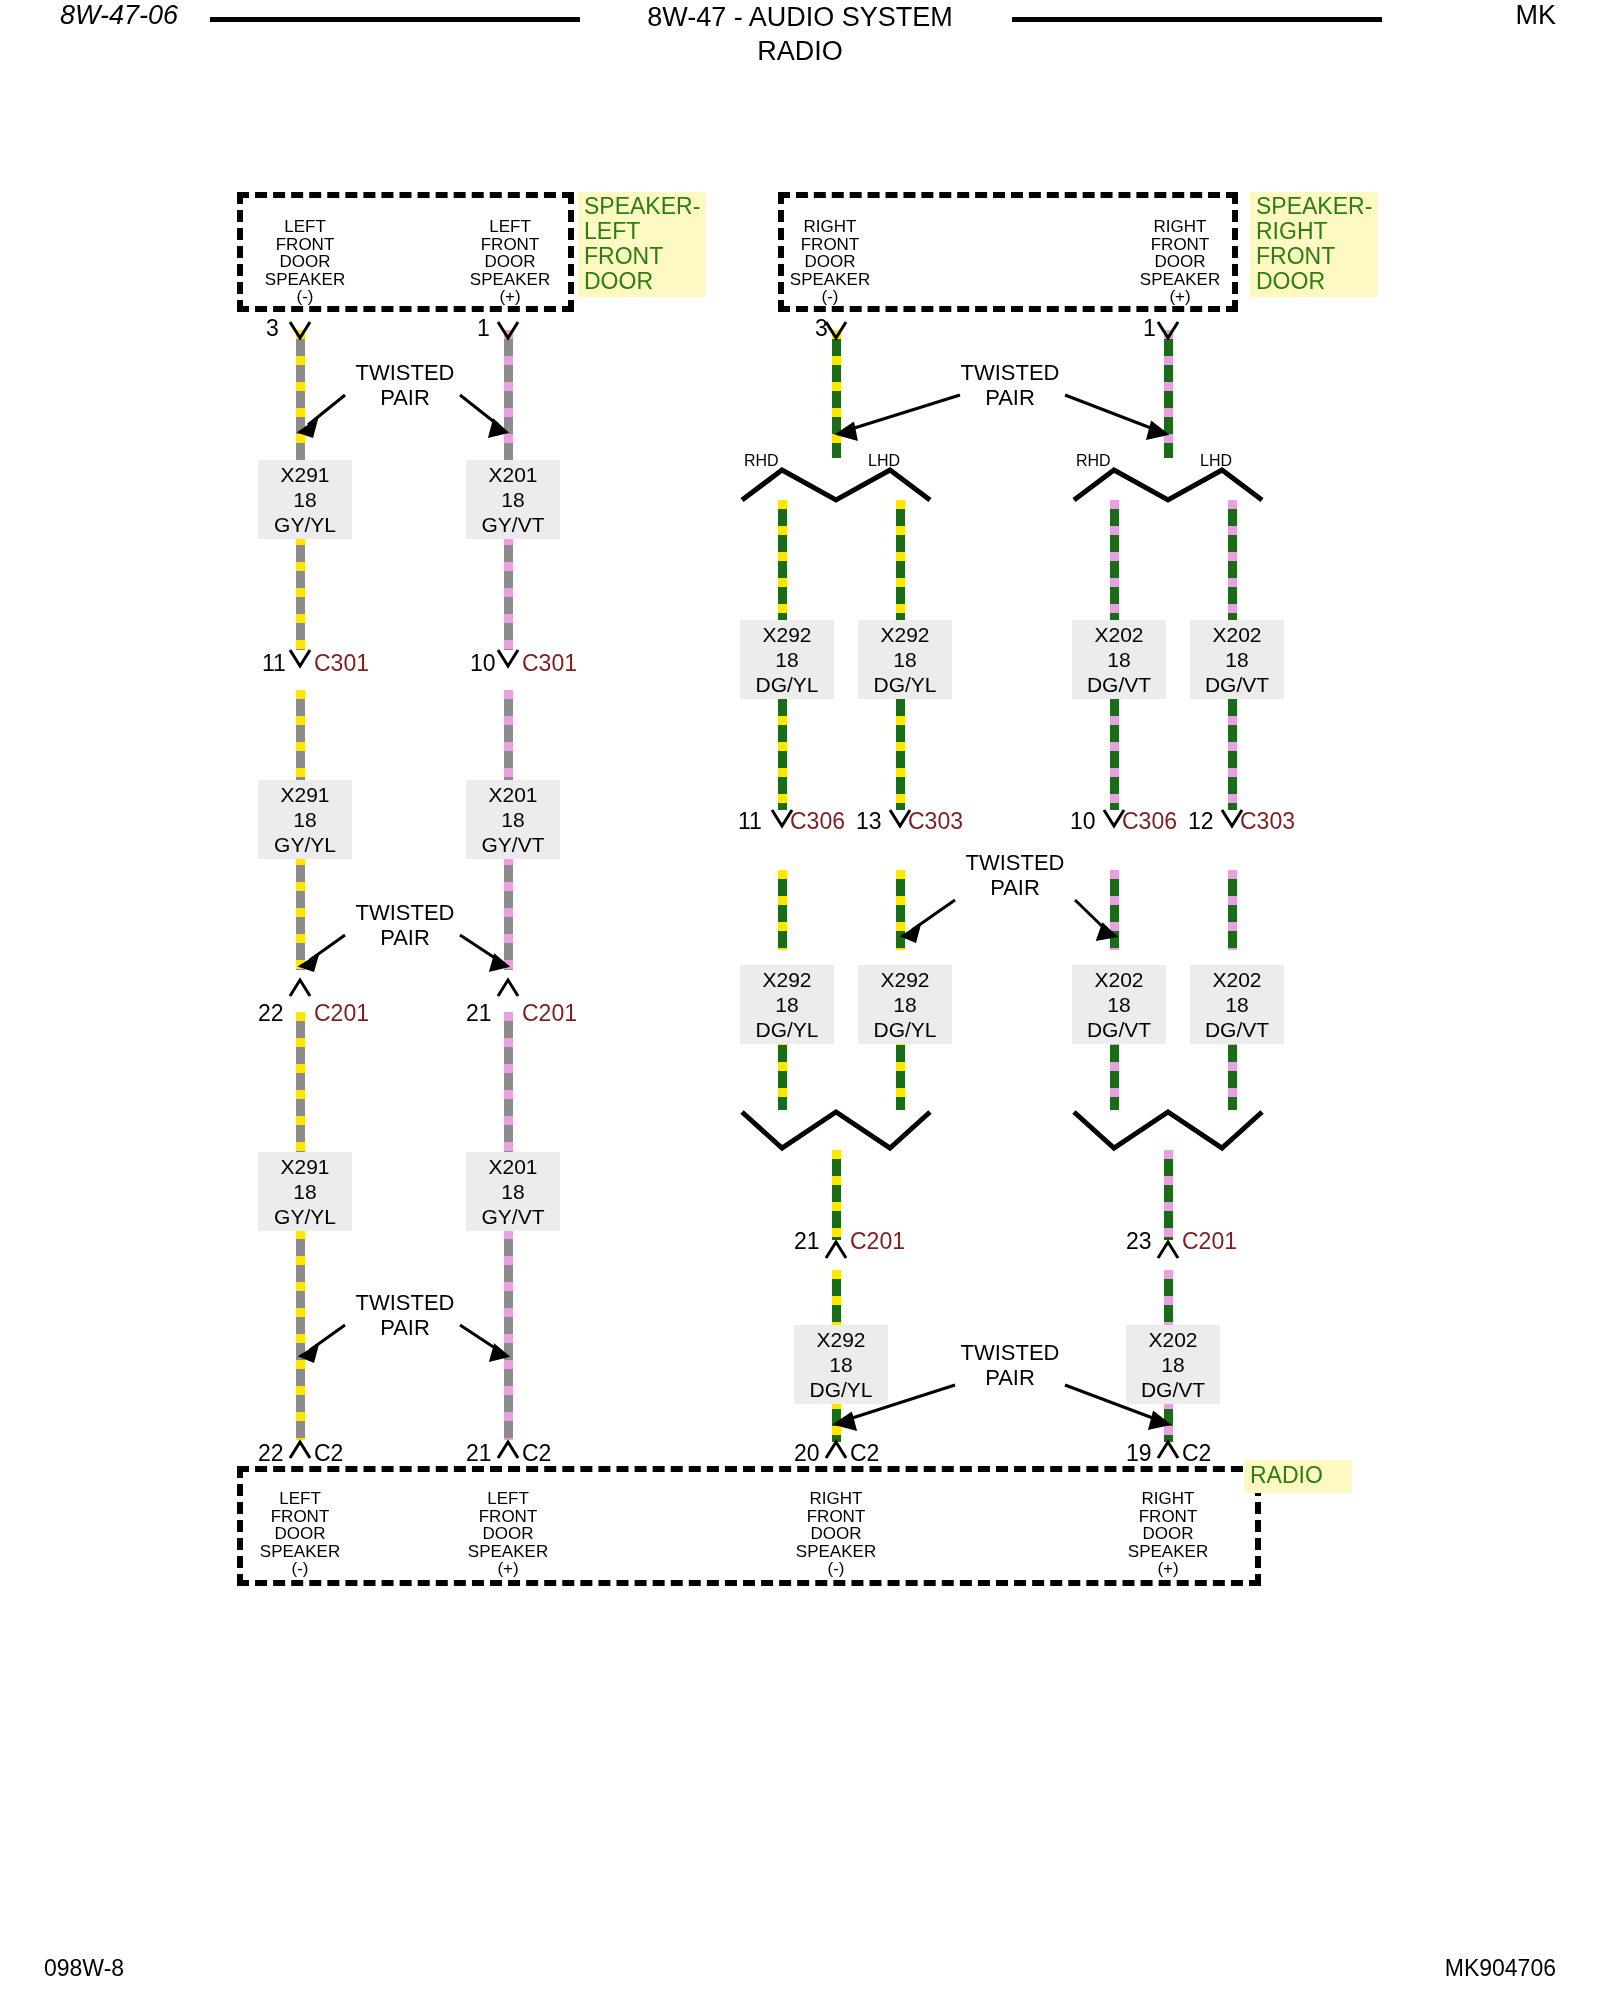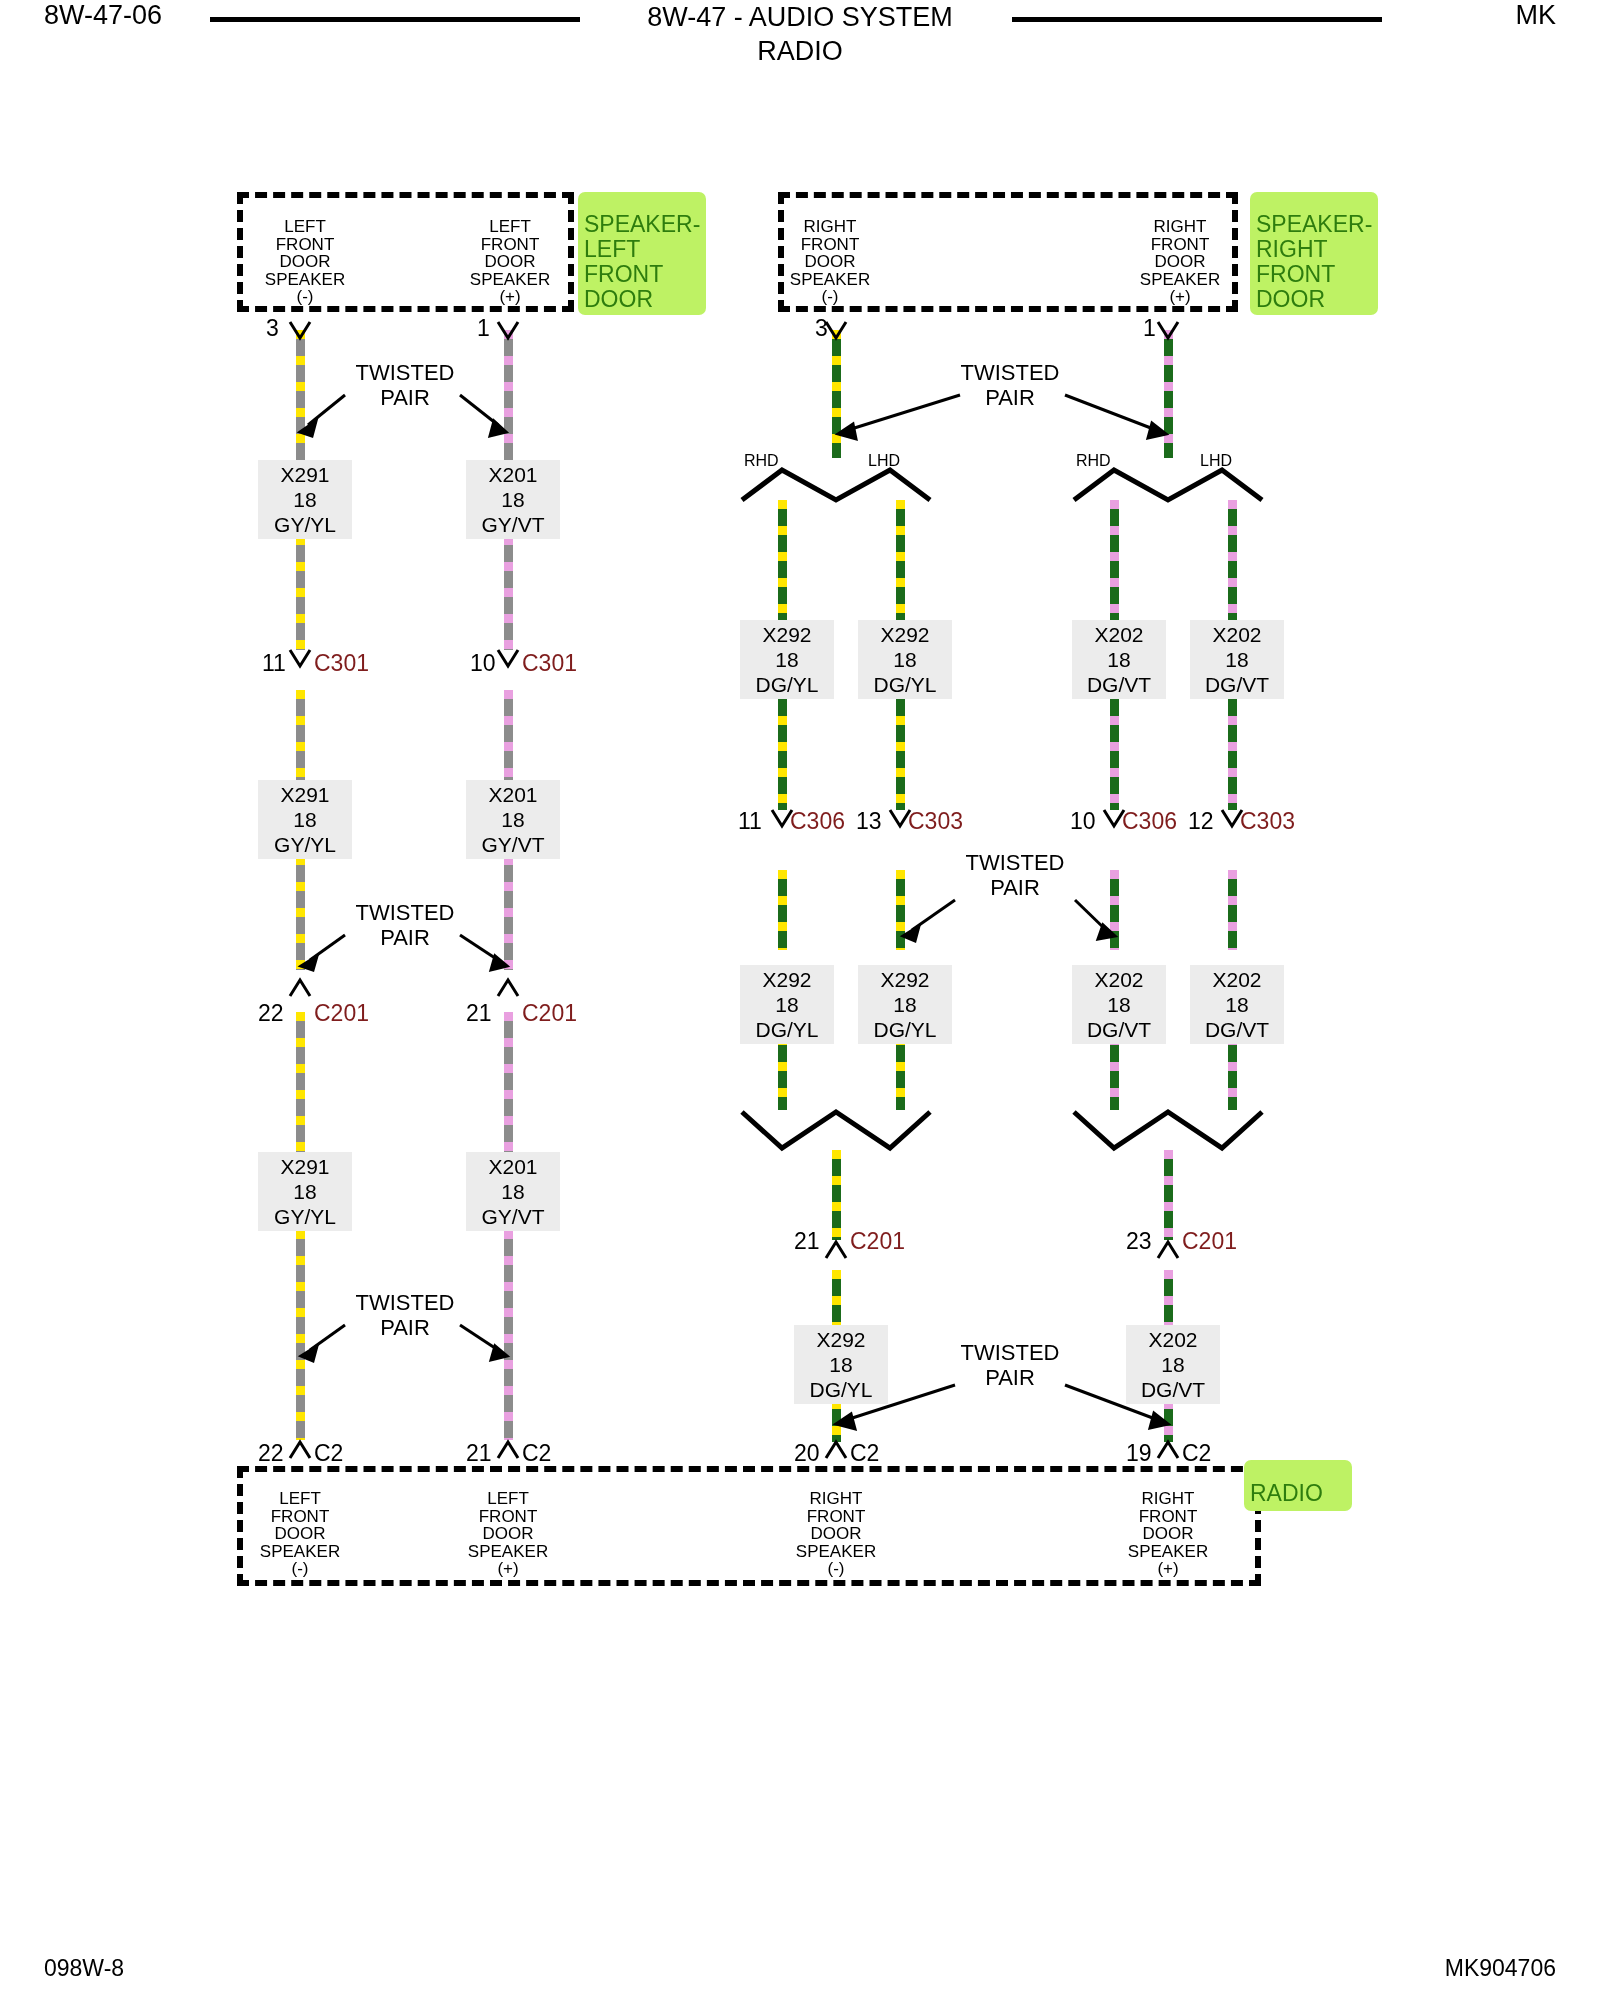--- a/index.html
+++ b/index.html
@@ -7,21 +7,21 @@
     width:1600px;height:2000px;
     background:#ffffff;
     font-family:"Liberation Sans", sans-serif;
     color:#000;
     position:relative;
     overflow:hidden;
   }
   .page{position:absolute;left:0;top:0;width:1600px;height:2000px;}
 
   
-  .hdr-left{position:absolute;left:44px;top:0px;font-size:27px;letter-spacing:0px;}
+  .hdr-left{position:absolute;left:60px;top:0px;font-size:27px;letter-spacing:0px;font-style:italic;}
   .hdr-right{position:absolute;right:44px;top:0px;font-size:27px;}
   .hdr-center{position:absolute;left:0;top:0px;width:1600px;text-align:center;font-size:27px;line-height:34px;}
   .hdr-rule{position:absolute;height:5px;background:#000;top:17px;}
   .hdr-rule.l{left:210px;width:370px;}
   .hdr-rule.r{left:1012px;width:370px;}
 
   
   .ftr-left{position:absolute;left:44px;bottom:18px;font-size:23px;}
   .ftr-right{position:absolute;right:44px;bottom:18px;font-size:23px;}
 
@@ -30,27 +30,26 @@
 
   
   .modbox{
     position:absolute;
     border:6px dashed #000;
     box-sizing:border-box;
     background:transparent;
   }
   .modlabel{
     position:absolute;
-    background:#bef264;
+    background:#fef9c3;
     color:#2e7d0e;
     font-size:23px;
     line-height:25px;
-    padding:20px 6px 3px 6px;
+    padding:2px 6px 3px 6px;
     font-weight:400;
-    border-radius:7px;
   }
   .pinname{
     position:absolute;
     text-align:center;
     font-size:17px;
     line-height:17.5px;
     color:#000;
   }
   .pinnum{position:absolute;font-size:23px;}
   

